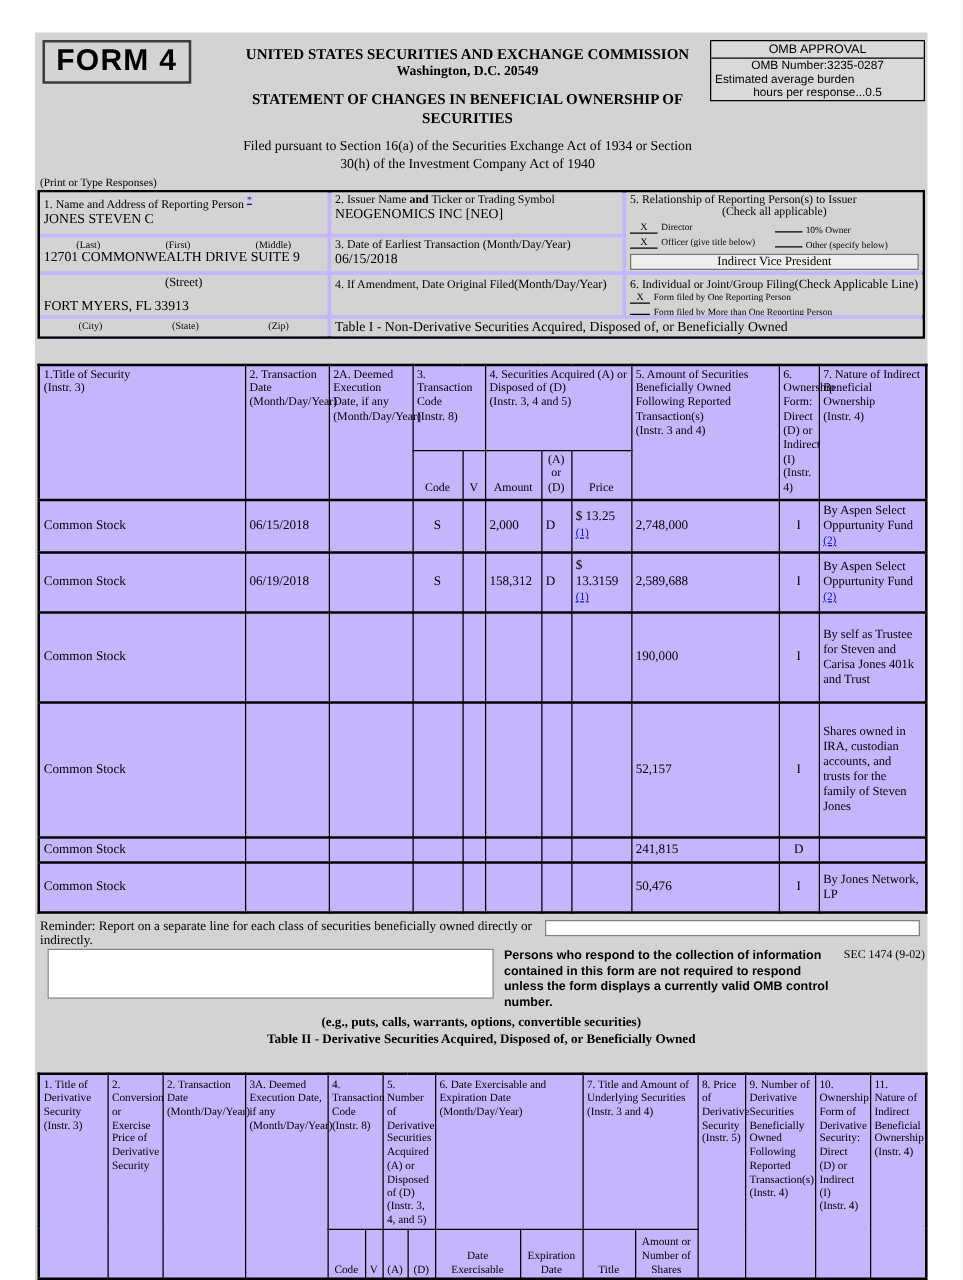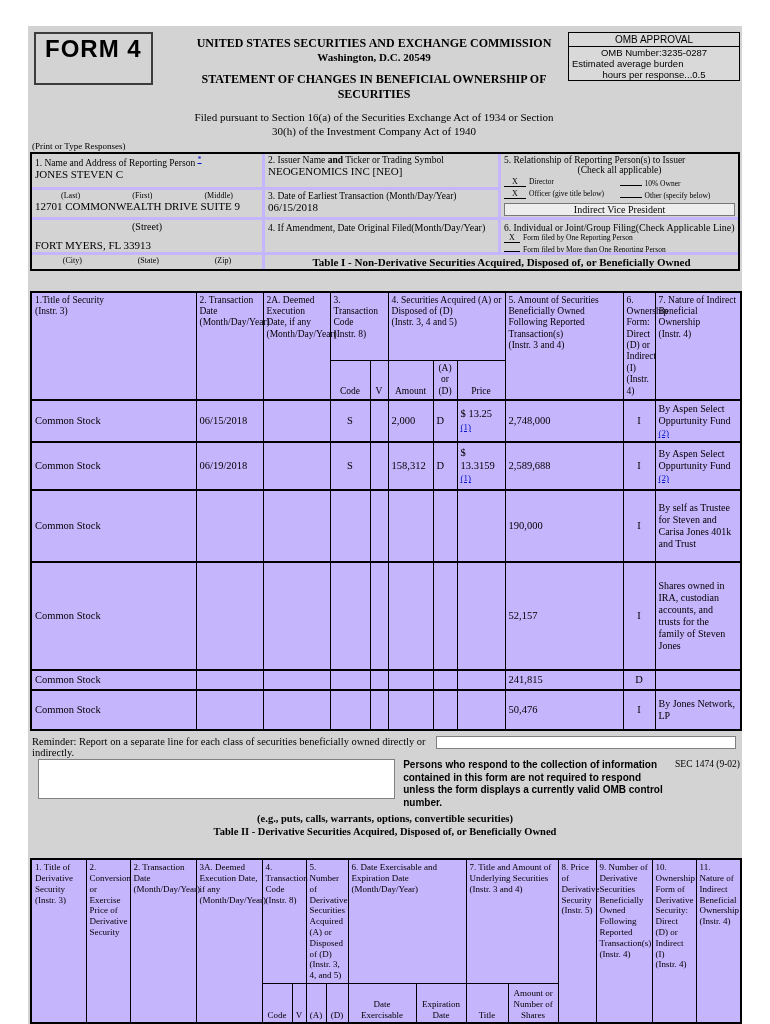--- a/index.html
+++ b/index.html
@@ -3,21 +3,21 @@
 <meta charset="utf-8">
 <style>
   * { box-sizing: border-box; margin: 0; padding: 0; }
   html,body { width:770px; height:1024px; overflow:hidden; background:#fff;
     font-family:"Liberation Serif","DejaVu Serif",serif; color:#000; }
   .page { position:absolute; left:28px; top:26px; width:714px; background:#d3d3d3; padding:2px; }
 
   
   .hdr { display:flex; margin-bottom:2px; }
   .hdr-left { width:150px; }
-  .form4box { display:inline-block; border:2px solid #3c3c3c; padding:1px 9px 20px 9px;
+  .form4box { display:inline-block; border:2px solid #3c3c3c; padding:1px 9px 2px 9px;
     font-family:"Liberation Sans","DejaVu Sans",sans-serif; font-weight:bold; font-size:24px; letter-spacing:1px; margin:4px 0 4px 4px; }
   .chkrow { display:flex; margin-left:4px; }
   .checkbox { width:12px; height:12px; border:1px solid #333; background:#d3d3d3; margin:2px 6px 0 0; flex:none; }
   .chknote { font-size:9.5px; line-height:1.3; width:118px; }
   .hdr-center { flex:1; text-align:center; padding-top:8px; }
   .b { font-weight:bold; }
   .sz12 { font-size:12px; }
   .sz11 { font-size:11px; }
   .mt8 { margin-top:9px; }
   .filed { padding:0 14px; line-height:1.25; }
@@ -30,21 +30,21 @@
   .print-note { font-size:9px; margin:2px 0 1px 2px; }
 
   
   .info-grid { display:grid; grid-template-columns:230px 233px 1fr;
     grid-template-rows:33px 27px 32px 14px; gap:3px; background:#c4b5fd; border:2px solid #000; }
   .info-grid > div { background:#d3d3d3; padding:1px 3px; overflow:hidden; font-size:11px; }
   .lbl { font-size:9.5px; }
   .lbl-sm { font-size:10px; }
   .val { font-size:11px; }
   .c-rel { grid-column:3; grid-row:1 / span 2; }
-  .c-t1title { grid-column:2 / span 2; grid-row:4; text-align:center; font-weight:bold; font-size:10.5px; padding-top:1px; }
+  .c-t1title { grid-column:2 / span 2; grid-row:4; font-weight:normal; font-size:10.5px; padding-top:1px; }
   .sublabels { display:flex; justify-content:space-around; font-size:8px; }
   .col-flex { display:flex; flex-direction:column; justify-content:space-between; height:100%; }
   .center { text-align:center; }
   .mk { display:inline-block; min-width:22px; border-bottom:1px solid #000; text-align:center;
     font-size:8px; line-height:8px; height:9px; vertical-align:baseline; margin-right:3px; }
   .mk-sm { min-width:16px; }
   .checks { display:grid; grid-template-columns:1fr 1fr; font-size:7.5px; line-height:1.35; margin-top:2px; }
   .officer-title { background:#ededed; border:1px solid #777; text-align:center; font-size:10px; margin-top:2px; }
   .optline { font-size:7.5px; line-height:1.4; }
 

